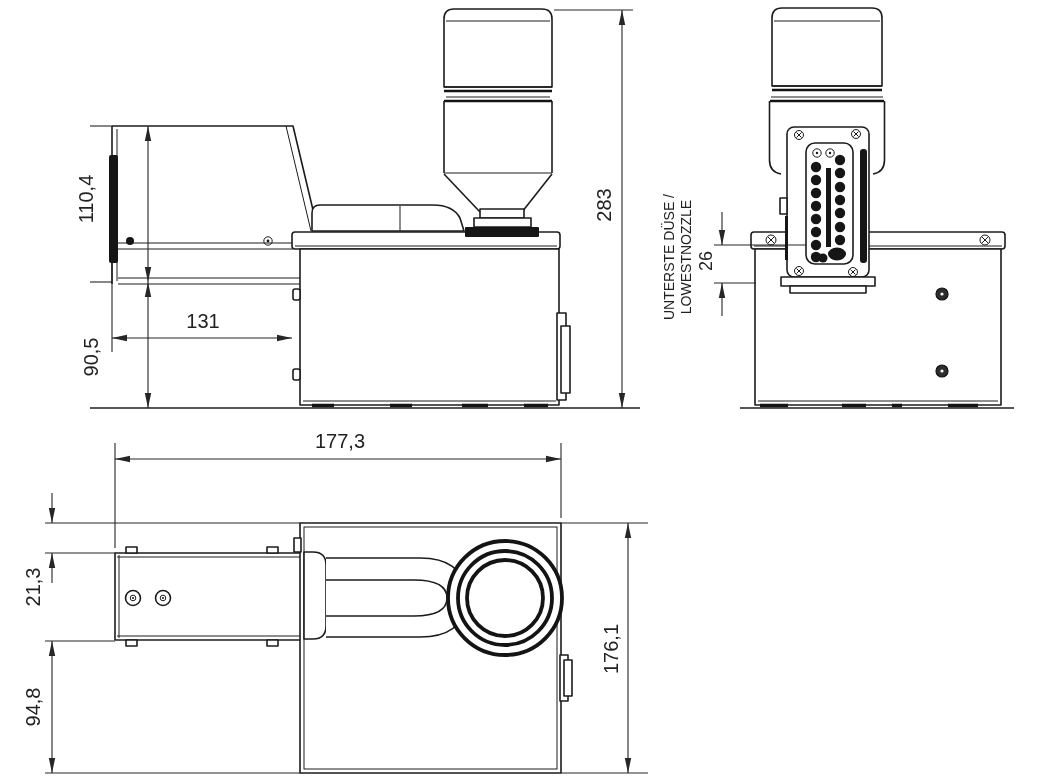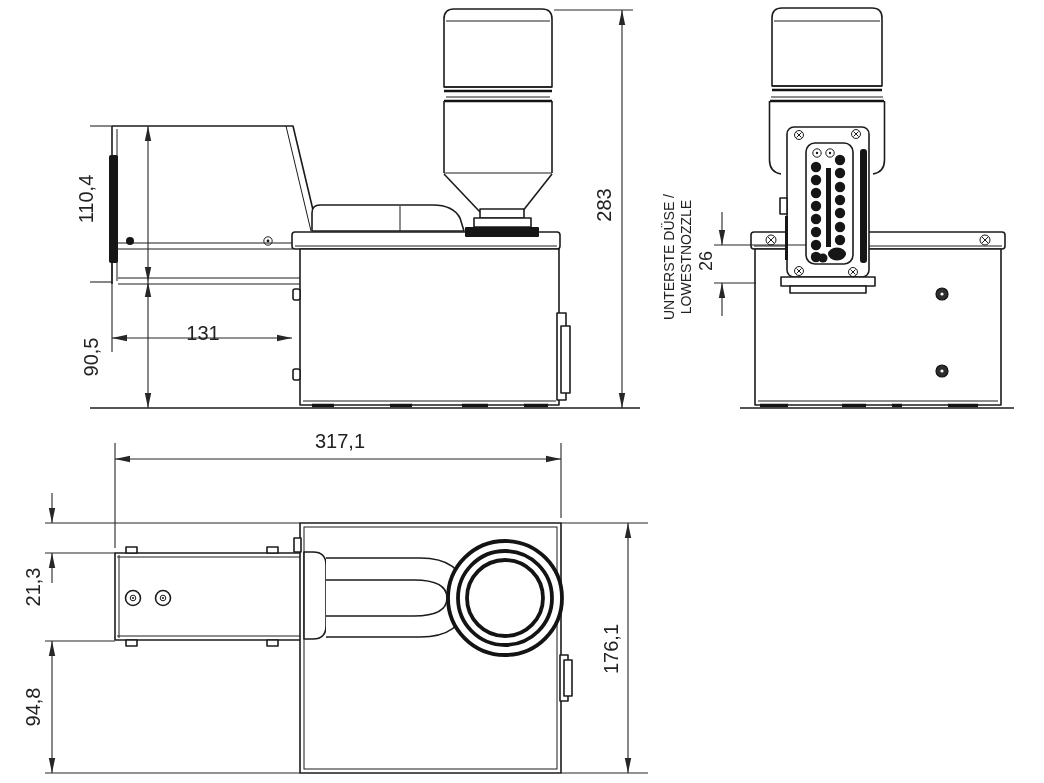--- a/index.html
+++ b/index.html
@@ -264,27 +264,27 @@
 
       <line class="dim" x1="561" y1="523" x2="648" y2="523"></line>
       <line class="dim" x1="561" y1="773" x2="648" y2="773"></line>
       <line class="dim" x1="628" y1="523" x2="628" y2="773" marker-start="url(#arr)" marker-end="url(#arr)"></line>
     </g>
   </g>
 </svg>
 
 <div class="dim-label rot" style="left:86px;top:199px;">110,4</div>
 <div class="dim-label rot" style="left:91px;top:357px;">90,5</div>
-<div class="dim-label" style="left:203px;top:321px;margin-top:12px;">131</div>
+<div class="dim-label" style="left:203px;top:321px;">131</div>
 <div class="dim-label rot" style="left:604px;top:205px;">283</div>
 
 <div class="dim-label rot small" style="left:706px;top:261px;">26</div>
 <div class="anno" style="left:678px;top:257px;">
   <div>UNTERSTE DÜSE /</div>
   <div>LOWESTNOZZLE</div>
 </div>
 
-<div class="dim-label" style="left:340px;top:441px;">317,1</div>
+<div class="dim-label" style="left:340px;top:441px;">177,3</div>
 <div class="dim-label rot" style="left:33px;top:587px;">21,3</div>
 <div class="dim-label rot" style="left:33px;top:707px;">94,8</div>
 <div class="dim-label rot" style="left:611px;top:649px;">176,1</div>
 
 </div>
 
 </body></html>

